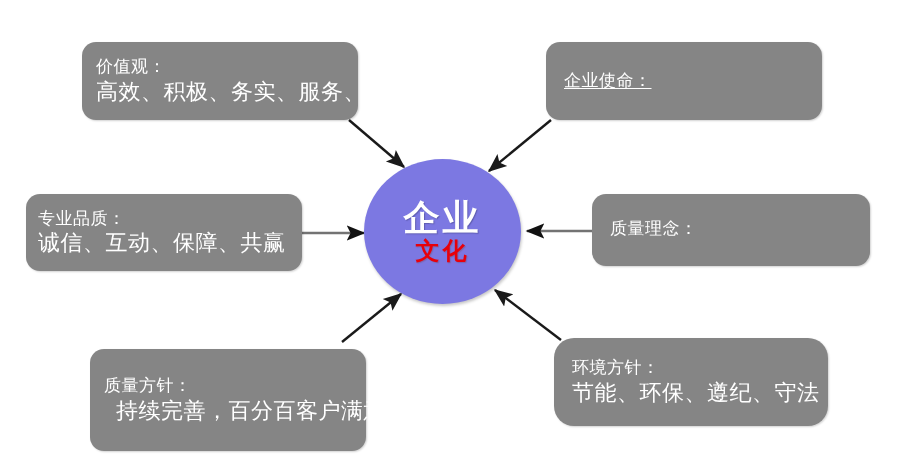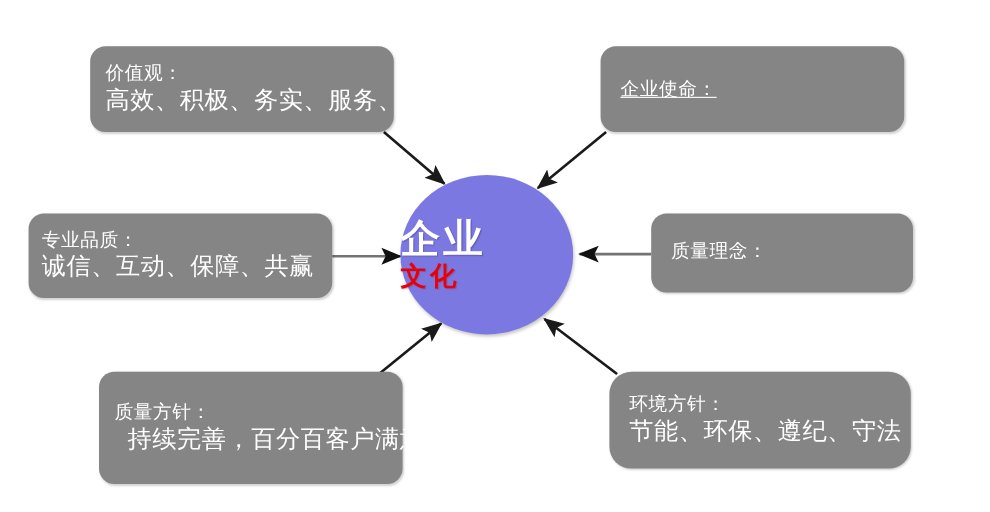--- a/index.html
+++ b/index.html
@@ -49,40 +49,40 @@
     color: #ffffff;
     font-size: 22px;
     line-height: 1.28;
     letter-spacing: 0.5px;
     white-space: nowrap;
   }
   
   #node-values      { left: 82px;  top: 42px;  width: 276px; height: 78px;  padding: 0 0 0 14px; }
   #node-mission     { left: 546px; top: 42px;  width: 276px; height: 78px;  padding: 0 0 0 18px; }
   #node-management  { left: 26px;  top: 194px; width: 276px; height: 77px;  padding: 0 0 0 12px; }
-  #node-quality-idea{ left: 592px; top: 194px; width: 238px; height: 72px;  padding: 0 0 0 18px; }
-  #node-quality-pol { left: 90px;  top: 338px; width: 276px; height: 102px; padding: 0 0 0 14px; }
+  #node-quality-idea{ left: 592px; top: 194px; width: 278px; height: 72px;  padding: 0 0 0 18px; }
+  #node-quality-pol { left: 90px;  top: 349px; width: 276px; height: 102px; padding: 0 0 0 14px; }
   #node-environment { left: 554px; top: 338px; width: 274px; height: 88px;  padding: 0 0 0 18px; border-radius: 20px; }
 
   #node-quality-pol .node-body { padding-left: 12px; }
   #node-quality-idea .node-body { padding-left: 6px; }
   #node-quality-idea .node-title { margin-bottom: 2px; }
 
   
   #center-ellipse {
     position: absolute;
     left: 364px;
     top: 159px;
     width: 157px;
     height: 145px;
     border-radius: 50%;
     background: #7c78e2;
     display: flex;
     flex-direction: column;
-    align-items: flex-start;
+    align-items: center;
     justify-content: center;
     box-shadow: 1px 2px 3px rgba(0,0,0,0.22);
   }
   #center-line-1 {
     color: #ffffff;
     font-size: 36px;
     font-weight: bold;
     letter-spacing: 3px;
     line-height: 1.02;
     margin-bottom: 2px;

